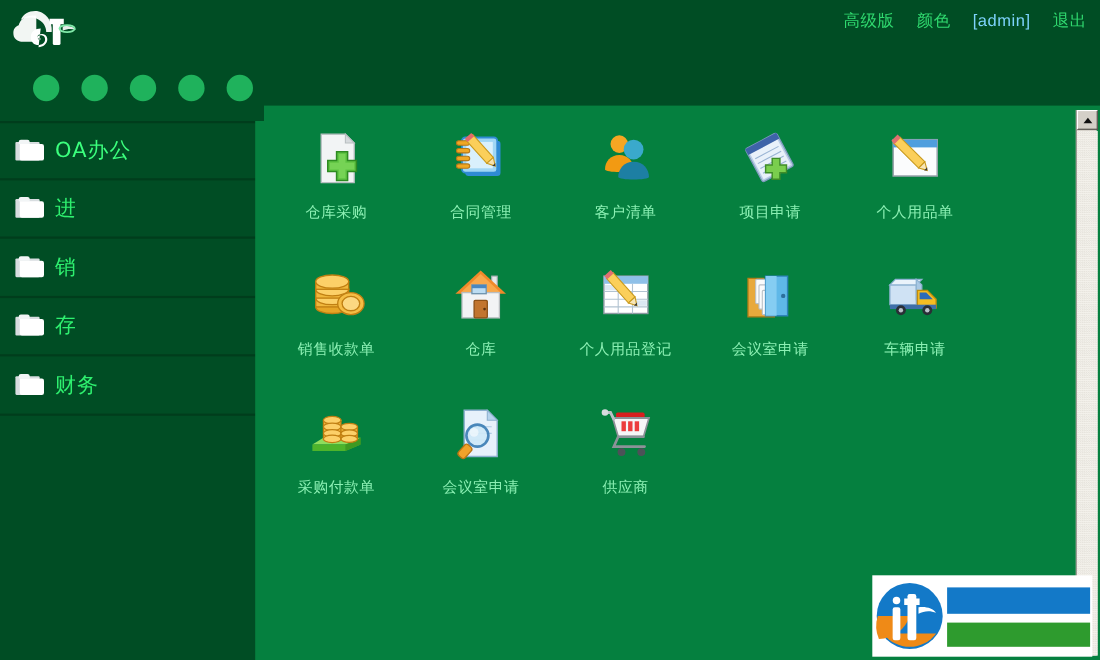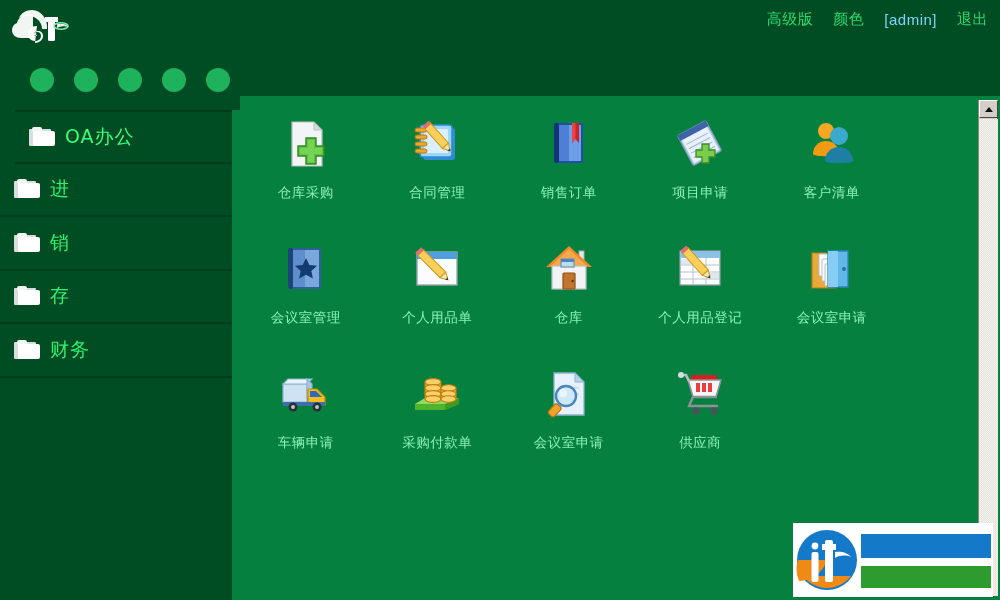--- a/index.html
+++ b/index.html
@@ -79,21 +79,21 @@
     background: #004d24;
   }
   .nav-item {
     position: relative;
     height: 53.5px;
     display: flex; align-items: center;
     padding-left: 14px;
     border-bottom: 2px solid #003d1c;
     cursor: pointer;
   }
-  .nav-item:first-child { border-top: 2px solid #003d1c; margin-left: 15px; }
+  .nav-item:first-child { border-top: 2px solid #003d1c; }
   .folder-ico {
     width: 26px; height: 20px;
     position: relative; flex: 0 0 auto;
     margin-right: 10px;
   }
   .folder-ico .back {
     position: absolute; left: 0; top: 2px;
     width: 22px; height: 17px;
     background: #d8dde0; border-radius: 1px;
   }
@@ -314,78 +314,73 @@
       <rect x="28" y="2" width="8" height="28" fill="#fbcf5a" stroke="#c99a1e" stroke-width="1"></rect>
       <path d="M28 30h8l-4 7z" fill="#f6e2b0" stroke="#c99a1e" stroke-width="1"></path>
       <path d="M30 35h4l-2 2z" fill="#3a3a3a"></path>
       <rect x="28" y="0" width="8" height="4" fill="#e46a6a"></rect>
               </g>
             </svg></div>
           <div class="tile-label">合同管理</div>
         </div>
         <div class="app-tile">
           <div class="tile-icon"><svg viewBox="0 0 56 56" width="56" height="56">
-    <rect x="15" y="7" width="27" height="40" rx="2" fill="#1f4fa8"></rect>
-    <rect x="17" y="9" width="23" height="36" fill="#6d9ee6"></rect>
-    <rect x="17" y="9" width="11" height="36" fill="#4f7fd4"></rect>
-    <rect x="13" y="7" width="5" height="40" rx="2" fill="#12357a"></rect>
-    <path d="M31 7h7v20l-3.5-4-3.5 4z" fill="#d32020"></path>
-    <path d="M31 7h3.5v16l-3.5 4z" fill="#ee4343"></path>
-            </svg></div>
-          <div class="tile-label">销售订单</div>
+    <g>
+                <circle cx="22" cy="15" r="8" fill="#f5a623"></circle>
+      <path d="M22 25c-8 0-13 6-13 13 0 3 26 3 26 0 0-7-5-13-13-13z" fill="#f29a12"></path>
+              </g>
+    <g>
+                <circle cx="35" cy="20" r="9" fill="#3aa9cc"></circle>
+      <path d="M35 31c-9 0-14 7-14 14 0 3 28 3 28 0 0-7-5-14-14-14z" fill="#1d7fa3"></path>
+              </g>
+            </svg></div>
+          <div class="tile-label">客户清单</div>
         </div>
         <div class="app-tile">
           <div class="tile-icon"><svg viewBox="0 0 56 56" width="56" height="56">
     <g transform="rotate(-28 28 28)">
       <rect x="12" y="10" width="32" height="34" rx="2" fill="#b9cde6" stroke="#7f9bbd" stroke-width="1.2"></rect>
       <rect x="14" y="16" width="28" height="26" fill="#e9f1fa"></rect>
       <rect x="12" y="10" width="32" height="6" fill="#3e63a8"></rect>
       <g stroke="#9ab4d4" stroke-width="1">
                   <path d="M16 22h24M16 27h24M16 32h24M16 37h24"></path>
                 </g>
               </g>
     <path d="M24 34h6v-6h7v6h6v7h-6v6h-7v-6h-6z" fill="#7ace4e" stroke="#3f8c28" stroke-width="1.3"></path>
             </svg></div>
           <div class="tile-label">项目申请</div>
         </div>
         <div class="app-tile">
           <div class="tile-icon"><svg viewBox="0 0 56 56" width="56" height="56">
-    <g>
-                <circle cx="22" cy="15" r="8" fill="#f5a623"></circle>
-      <path d="M22 25c-8 0-13 6-13 13 0 3 26 3 26 0 0-7-5-13-13-13z" fill="#f29a12"></path>
-              </g>
-    <g>
-                <circle cx="35" cy="20" r="9" fill="#3aa9cc"></circle>
-      <path d="M35 31c-9 0-14 7-14 14 0 3 28 3 28 0 0-7-5-14-14-14z" fill="#1d7fa3"></path>
-              </g>
-            </svg></div>
-          <div class="tile-label">客户清单</div>
-        </div>
-        <div class="app-tile">
-          <div class="tile-icon"><svg viewBox="0 0 56 56" width="56" height="56">
-    <rect x="12" y="7" width="31" height="41" rx="2" fill="#2d5e9e"></rect>
-    <rect x="14" y="9" width="27" height="37" fill="#7ba7dd"></rect>
-    <rect x="14" y="9" width="13" height="37" fill="#5e8ecb"></rect>
-    <rect x="10" y="7" width="5" height="41" rx="2" fill="#1d4478"></rect>
-    <path d="M28 17l3.4 7 7.6.8-5.7 5.2 1.6 7.5L28 33.7 21.1 37.5l1.6-7.5L17 24.8l7.6-.8z" fill="#143a72"></path>
-            </svg></div>
-          <div class="tile-label">会议室管理</div>
-        </div>
-        <div class="app-tile">
-          <div class="tile-icon"><svg viewBox="0 0 56 56" width="56" height="56">
     <rect x="8" y="11" width="40" height="33" fill="#fbfcfd" stroke="#9aa4ac" stroke-width="1.4"></rect>
     <rect x="8" y="11" width="40" height="7" fill="#4f9ede"></rect>
     <g transform="rotate(-45 29 29)">
       <rect x="25" y="4" width="8" height="32" fill="#fbcf5a" stroke="#c99a1e" stroke-width="1"></rect>
       <path d="M25 36h8l-4 7z" fill="#f7e6b8" stroke="#c99a1e" stroke-width="1"></path>
       <path d="M27 41h4l-2 2z" fill="#3a3a3a"></path>
       <rect x="25" y="1" width="8" height="4" fill="#e07070"></rect>
               </g>
             </svg></div>
           <div class="tile-label">个人用品单</div>
+        </div>
+        <div class="app-tile">
+          <div class="tile-icon"><svg viewBox="0 0 56 56" width="56" height="56">
+    <g stroke="#c07f12" stroke-width="1.2">
+      <ellipse cx="24" cy="38" rx="15" ry="6" fill="#e6a526"></ellipse>
+      <rect x="9" y="30" width="30" height="8" fill="#f0b73c"></rect>
+      <ellipse cx="24" cy="30" rx="15" ry="6" fill="#fcd068"></ellipse>
+      <rect x="9" y="22" width="30" height="8" fill="#f0b73c"></rect>
+      <ellipse cx="24" cy="22" rx="15" ry="6" fill="#fcd068"></ellipse>
+      <rect x="9" y="15" width="30" height="7" fill="#f0b73c"></rect>
+      <ellipse cx="24" cy="15" rx="15" ry="6" fill="#fcd068"></ellipse>
+      <ellipse cx="41" cy="35" rx="12" ry="10" fill="#f5bd45"></ellipse>
+      <ellipse cx="41" cy="35" rx="8" ry="6.5" fill="#fcd881"></ellipse>
+              </g>
+            </svg></div>
+          <div class="tile-label">销售收款单</div>
         </div>
         <div class="app-tile">
           <div class="tile-icon"><svg viewBox="0 0 56 56" width="56" height="56">
     <rect x="38" y="10" width="5" height="12" fill="#e6e8ea" stroke="#a9afb4" stroke-width="1"></rect>
     <path d="M28 5L51 26H5z" fill="#f0892a"></path>
     <path d="M28 8L46 25H10z" fill="#f8a84c"></path>
     <rect x="11" y="25" width="34" height="23" fill="#f2f3f5" stroke="#b9bdc1" stroke-width="1.2"></rect>
     <rect x="22" y="32" width="12" height="16" fill="#c2752f" stroke="#8d5118" stroke-width="1.2" rx="1"></rect>
     <circle cx="31.5" cy="40" r="1.2" fill="#5c3310"></circle>
     <rect x="20" y="18" width="13" height="8" fill="#bcdcf2" stroke="#6f93ad" stroke-width="1.2"></rect>

